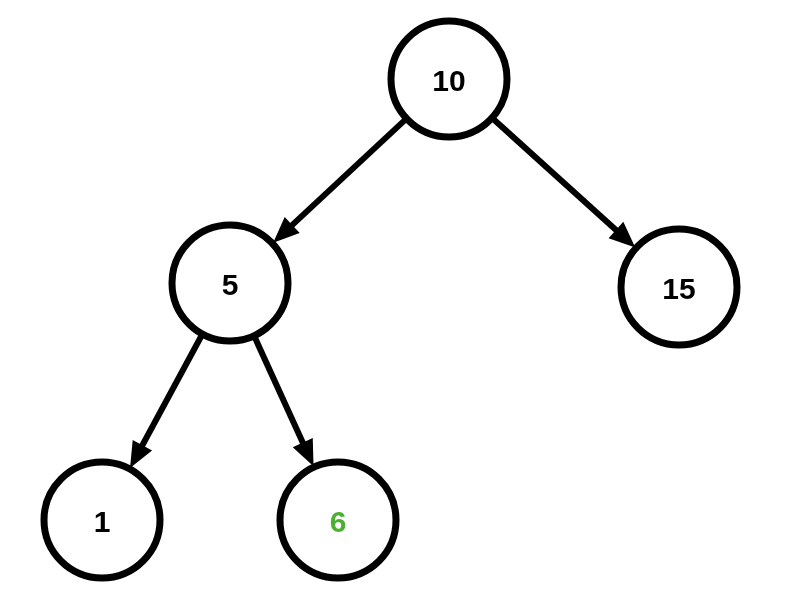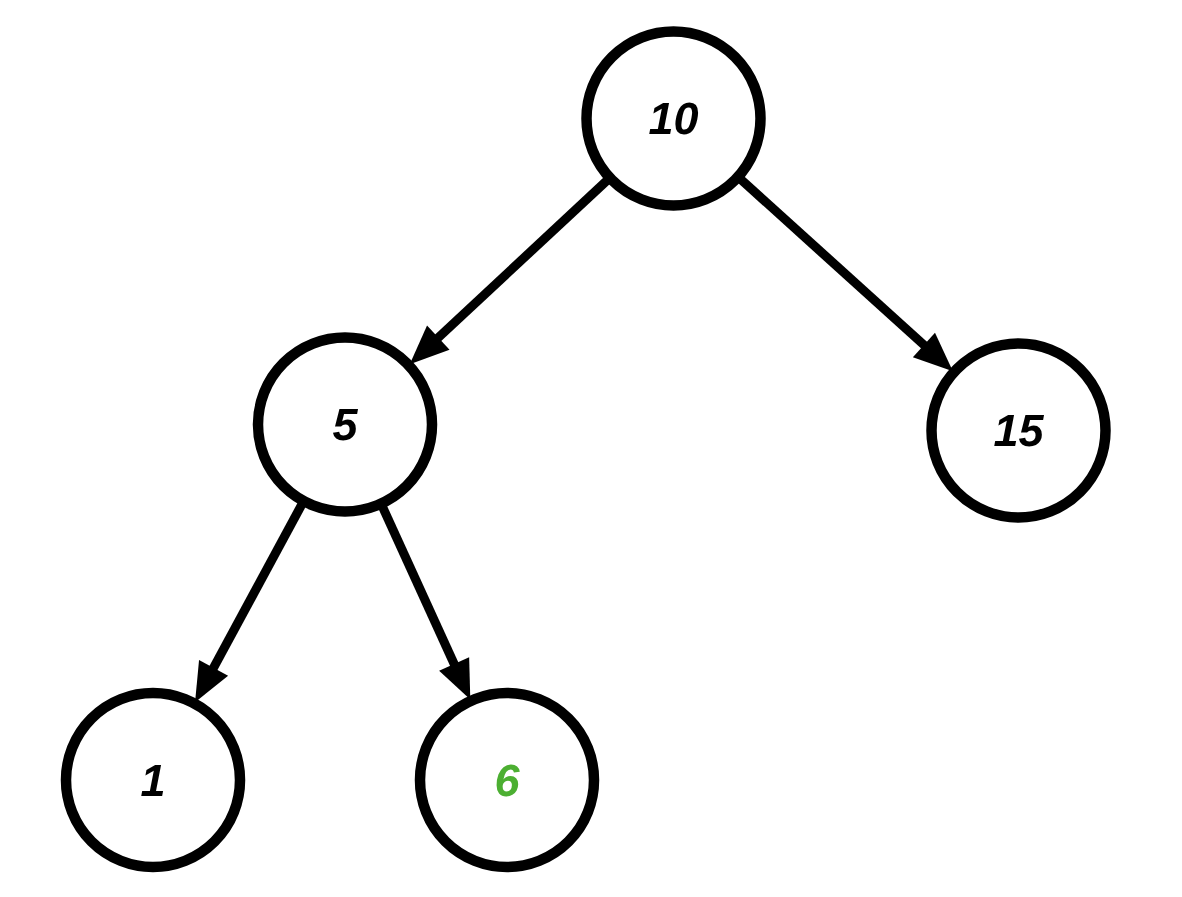--- a/index.html
+++ b/index.html
@@ -12,21 +12,20 @@
     width: 788px;
     height: 598px;
     overflow: hidden;
     font-family: "Liberation Sans", sans-serif;
   }
   #canvas-wrap {
     position: relative;
     width: 788px;
     height: 598px;
     background: #c4b5fd;
-    font-style: italic;
   }
   #tree-svg {
     display: block;
     width: 788px;
     height: 598px;
   }
   .node-circle {
     fill: #ffffff;
   }
   .node-label {

